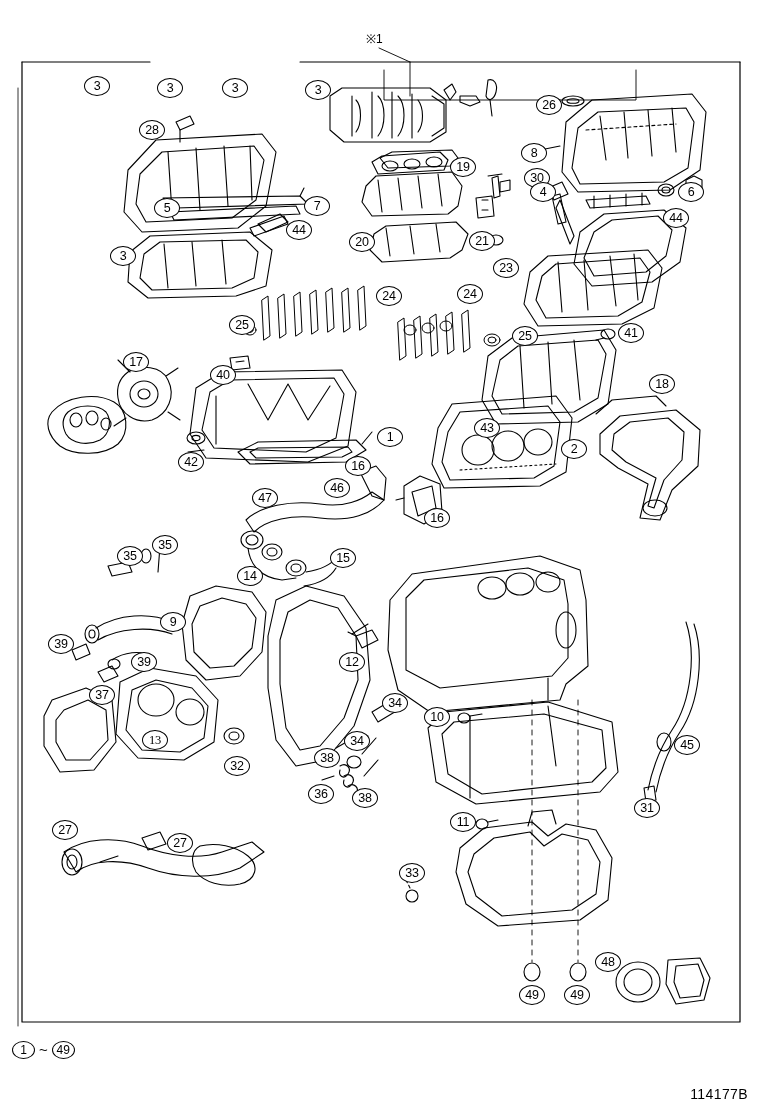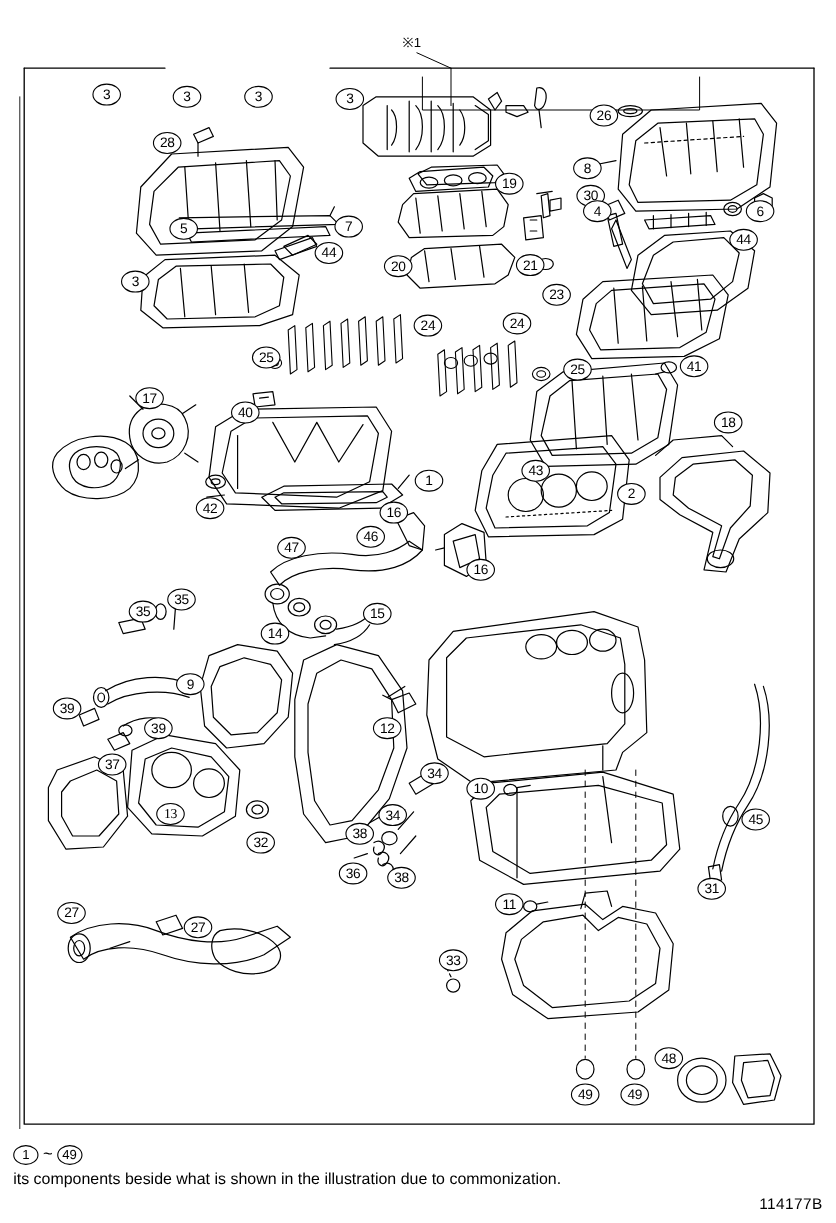--- a/index.html
+++ b/index.html
@@ -418,18 +418,17 @@
       <div class="callout" style="left: 519px; top: 985px;">49</div>
       <div class="callout" style="left: 564px; top: 985px;">49</div>
     </div>
 
   <div class="footer">
     <div class="line1">
       <span class="c">1</span>
       <span>~</span>
       <span class="c">49</span>
     </div>
-    <div class="note">its components beside what is shown in the illustration due to commonization.</div>
   </div>
 
   <div class="diagcode">114177B</div>
 
 </div>
 
 </body></html>

